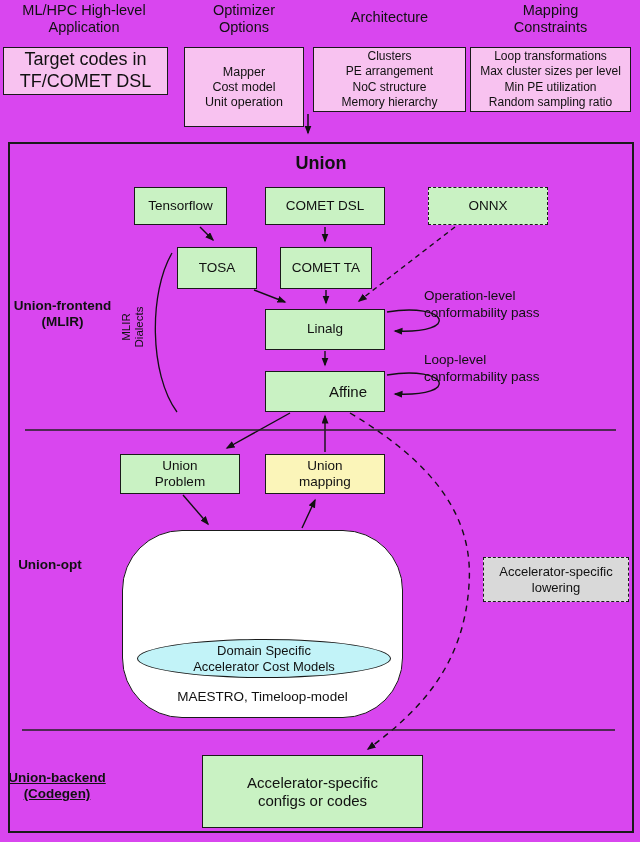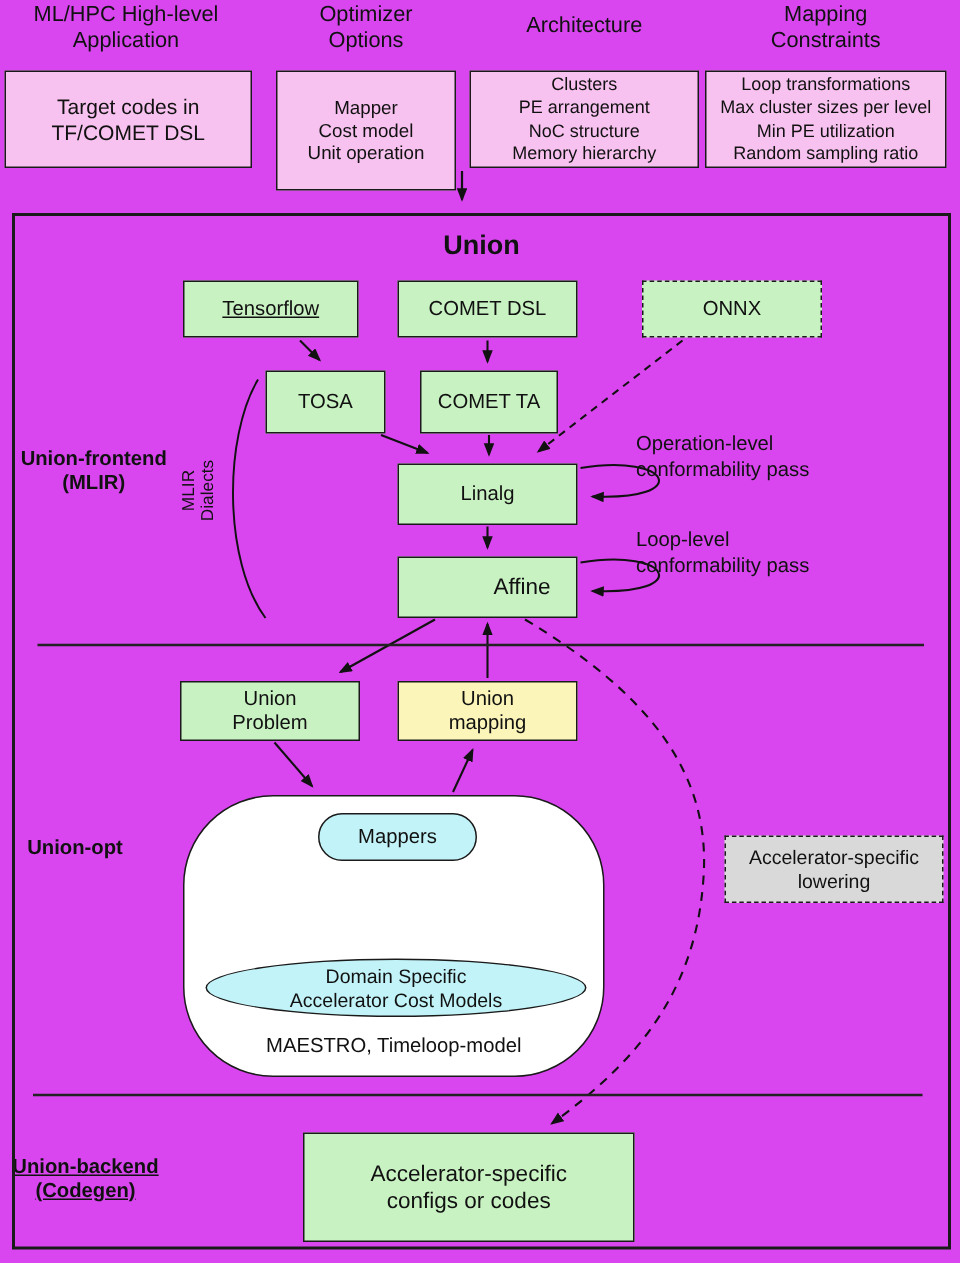--- a/index.html
+++ b/index.html
@@ -37,38 +37,38 @@
 <div class="canvas">
 
   <div class="txt" style="left:0px;top:2px;width:168px;font-size:14.5px;">ML/HPC High-level
 Application</div>
   <div class="txt" style="left:184px;top:2px;width:120px;font-size:14.5px;">Optimizer
 Options</div>
   <div class="txt" style="left:313px;top:9px;width:153px;font-size:14.5px;">Architecture</div>
   <div class="txt" style="left:470px;top:2px;width:161px;font-size:14.5px;">Mapping
 Constraints</div>
 
-  <div class="box pink" style="left:3px;top:47px;width:165px;height:65px;font-size:14px;">Target codes in
+  <div class="box pink" style="left:3px;top:47px;width:165px;height:48px;font-size:18px;">Target codes in
 TF/COMET DSL</div>
   <div class="box pink" style="left:184px;top:47px;width:120px;height:80px;font-size:12.5px;">Mapper
 Cost model
 Unit operation</div>
   <div class="box pink" style="left:313px;top:47px;width:153px;height:65px;font-size:12px;line-height:1.28;">Clusters
 PE arrangement
 NoC structure
 Memory hierarchy</div>
   <div class="box pink" style="left:470px;top:47px;width:161px;height:65px;font-size:12px;line-height:1.28;">Loop transformations
 Max cluster sizes per level
 Min PE utilization
 Random sampling ratio</div>
 
   <div id="unionbox"></div>
   <div class="txt bold" style="left:221px;top:153px;width:200px;font-size:18px;">Union</div>
 
-  <div class="box green" style="left:122px;top:187px;width:117px;height:38px;font-size:13.5px;text-decoration:underline;">Tensorflow</div>
+  <div class="box green" style="left:134px;top:187px;width:93px;height:38px;font-size:13.5px;">Tensorflow</div>
   <div class="box green" style="left:265px;top:187px;width:120px;height:38px;font-size:13.5px;">COMET DSL</div>
   <div class="box green dashed" style="left:428px;top:187px;width:120px;height:38px;font-size:13.5px;">ONNX</div>
   <div class="box green" style="left:177px;top:247px;width:80px;height:42px;font-size:13.5px;">TOSA</div>
   <div class="box green" style="left:280px;top:247px;width:92px;height:42px;font-size:13.5px;">COMET TA</div>
   <div class="box green" style="left:265px;top:309px;width:120px;height:41px;font-size:13.5px;">Linalg</div>
   <div class="box green" style="left:265px;top:371px;width:120px;height:41px;font-size:15px;padding-left:46px;">Affine</div>
 
   <div class="txt bold" style="left:5px;top:298px;width:115px;font-size:13.5px;">Union-frontend
 (MLIR)</div>
   <div class="txt rot" style="left:105px;top:307px;width:70px;height:40px;font-size:11.5px;line-height:1.12;">MLIR
@@ -81,21 +81,20 @@
 conformability pass</div>
   <div class="txt" style="left:424px;top:352px;width:160px;font-size:13.5px;text-align:left;line-height:1.25;">Loop-level
 conformability pass</div>
 
   <div class="box green" style="left:120px;top:454px;width:120px;height:40px;font-size:13.5px;">Union
 Problem</div>
   <div class="box yellow" style="left:265px;top:454px;width:120px;height:40px;font-size:13.5px;">Union
 mapping</div>
 
   <div id="optblob"></div>
-  <div class="box cyan" style="left:212px;top:542px;width:106px;height:32px;border-radius:16px;font-size:13.5px;">Mappers</div>
   <div class="box cyan" style="left:137px;top:639px;width:254px;height:39px;border-radius:50%;font-size:13px;line-height:1.18;">Domain Specific
 Accelerator Cost Models</div>
   <div class="txt" style="left:122px;top:689px;width:281px;font-size:13.5px;z-index:3;">MAESTRO, Timeloop-model</div>
 
   <div class="box grayb dashed" style="left:483px;top:557px;width:146px;height:45px;font-size:13px;">Accelerator-specific
 lowering</div>
 
   <div class="box green" style="left:202px;top:755px;width:221px;height:73px;font-size:15px;border-width:1.8px;">Accelerator-specific
 configs or codes</div>
 

